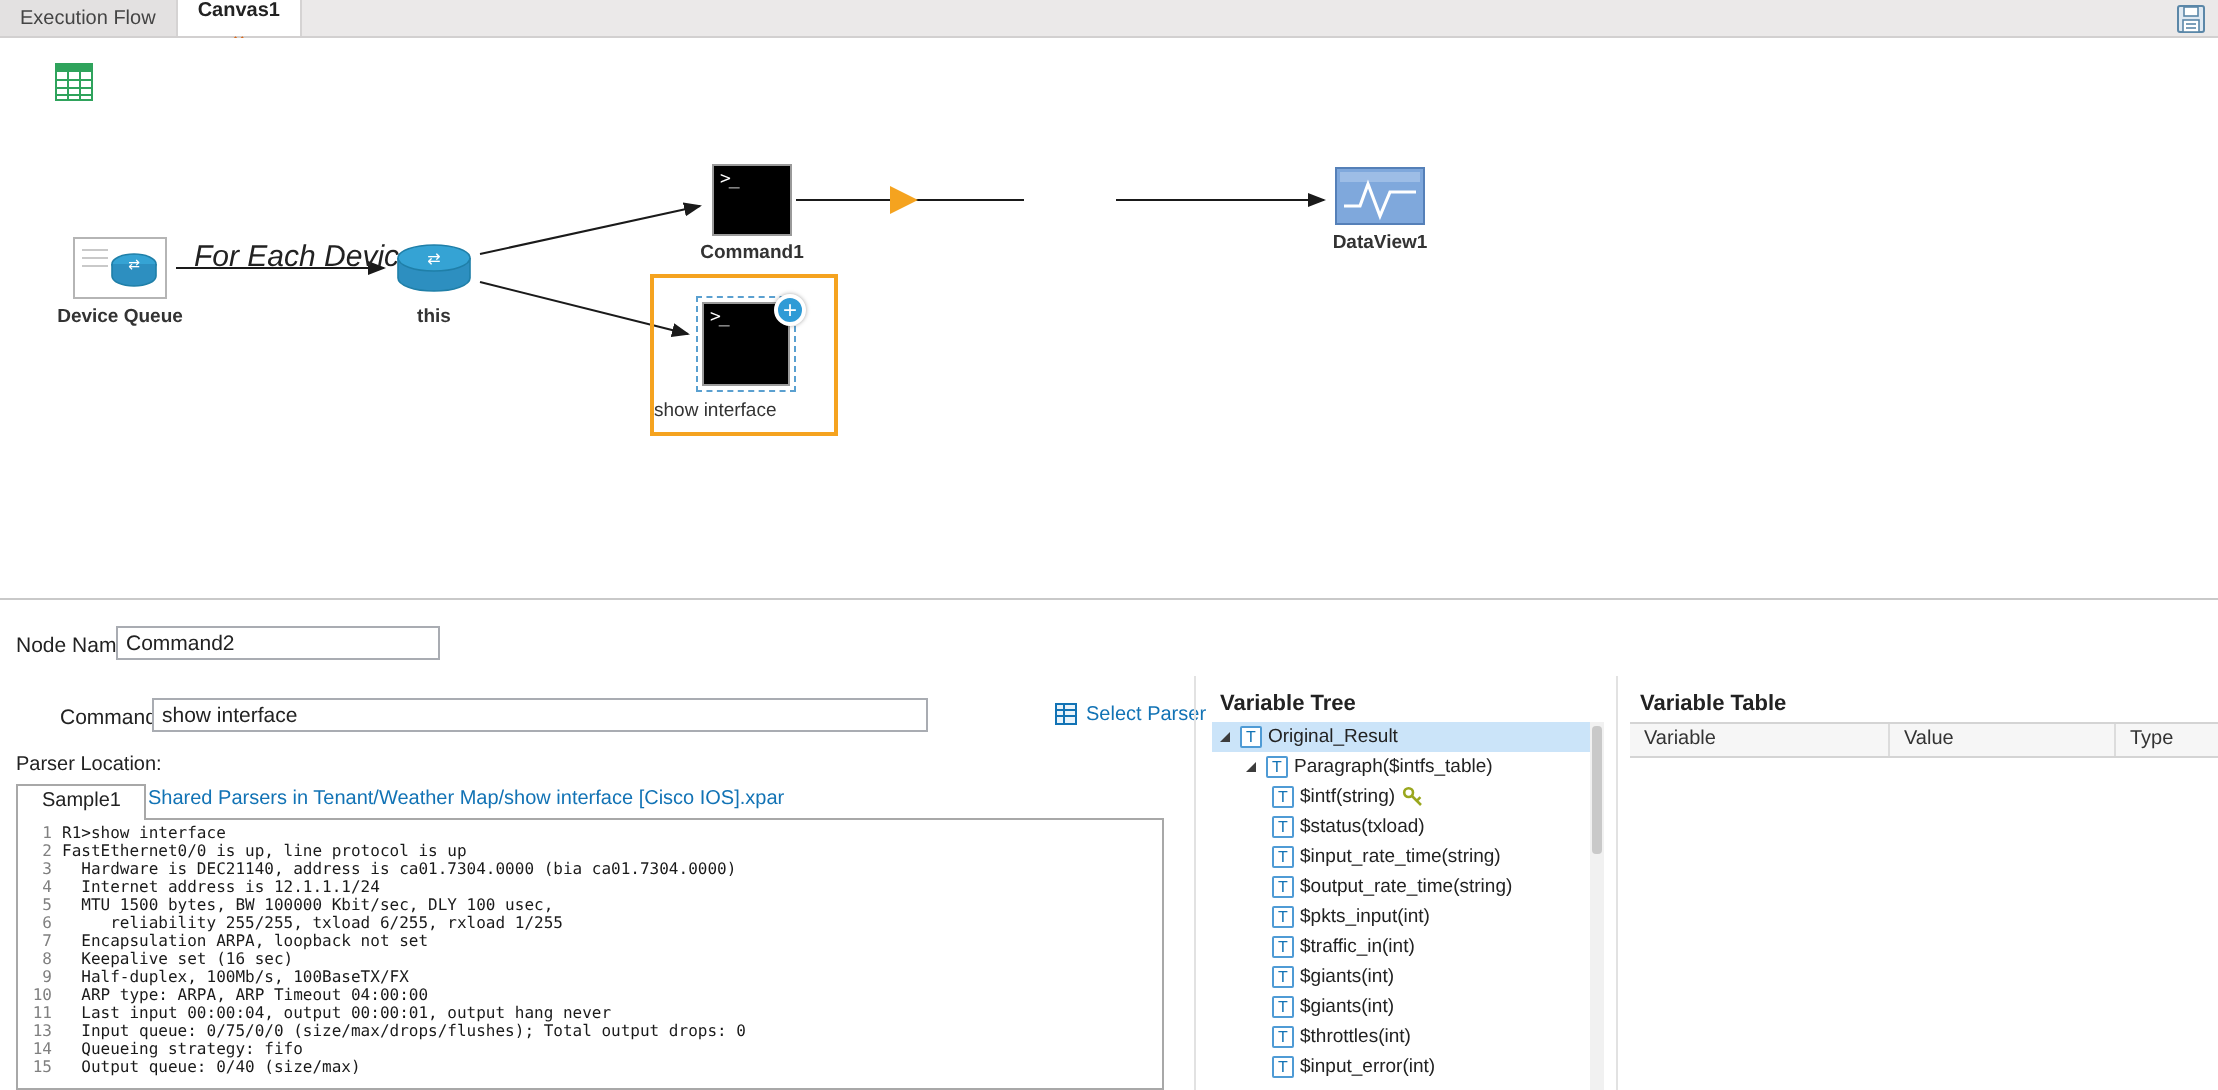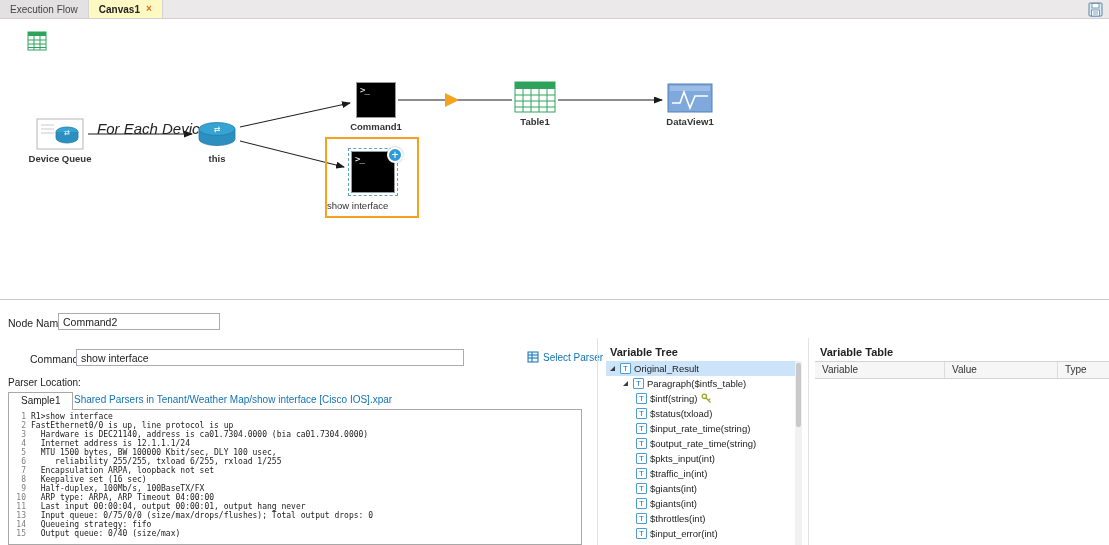--- a/index.html
+++ b/index.html
@@ -14,21 +14,21 @@
   .tabbar {
     position:absolute; left:0; top:0; width:1109px; height:19px;
     background:#ebe9e9; border-bottom:1px solid #d2d0d0;
     display:flex; align-items:stretch;
   }
   .tab {
     display:flex; align-items:center; gap:6px; padding:0 10px;
     font-size:10px; color:#444; background:#e3e1e1;
     border-right:1px solid #d5d3d3; cursor:default;
   }
-  .tab.active { background:#fef9c3; color:#222; font-weight:bold; }
+  .tab.active { background:#ffffff; color:#222; font-weight:bold;flex-direction:column; }
   .tab-close { color:#d86a1e; font-weight:bold; font-size:10px; line-height:10px; }
 
   .save-btn { position:absolute; right:6px; top:2px; width:15px; height:15px; }
 
   
   .canvas {
     position:absolute; left:0; top:19px; width:1109px; height:281px;
     background:#fff; border-bottom:1px solid #c9c9c9;
   }
   .edges { position:absolute; left:0; top:0; width:1109px; height:281px; }
@@ -201,36 +201,20 @@
     <div class="node-label">this</div>
   </div>
 
   <div class="node" style="left:344px; top:63px; width:64px;">
     <div class="icon-center">
       <div class="terminal-icon"><span class="prompt">&gt;_</span></div>
     </div>
     <div class="node-label">Command1</div>
   </div>
 
-  <div class="node" style="left:503px; top:62px; width:64px;">
-    <div class="icon-center">
-      <svg width="42" height="32" viewBox="0 0 42 32">
-        <rect x="1" y="1" width="40" height="30" fill="#fff" stroke="#2fa35c"></rect>
-        <rect x="1" y="1" width="40" height="7" fill="#2fa35c"></rect>
-        <line x1="1" y1="14" x2="41" y2="14" stroke="#2fa35c"></line>
-        <line x1="1" y1="20" x2="41" y2="20" stroke="#2fa35c"></line>
-        <line x1="1" y1="26" x2="41" y2="26" stroke="#2fa35c"></line>
-        <line x1="9" y1="1" x2="9" y2="31" stroke="#2fa35c"></line>
-        <line x1="17" y1="1" x2="17" y2="31" stroke="#2fa35c"></line>
-        <line x1="25" y1="1" x2="25" y2="31" stroke="#2fa35c"></line>
-        <line x1="33" y1="1" x2="33" y2="31" stroke="#2fa35c"></line>
-      </svg>
-    </div>
-    <div class="node-label">Table1</div>
-  </div>
 
   <div class="node" style="left:658px; top:64px; width:64px;">
     <div class="icon-center">
       <svg width="46" height="30" viewBox="0 0 46 30">
         <rect x="1" y="1" width="44" height="28" fill="#7fa8dc" stroke="#5580b8"></rect>
         <rect x="3" y="3" width="40" height="5" fill="#9dbde6"></rect>
         <polyline points="5,20 13,20 17,9 23,25 28,13 41,13" fill="none" stroke="#fff" stroke-width="1.6"></polyline>
       </svg>
     </div>
     <div class="node-label">DataView1</div>

